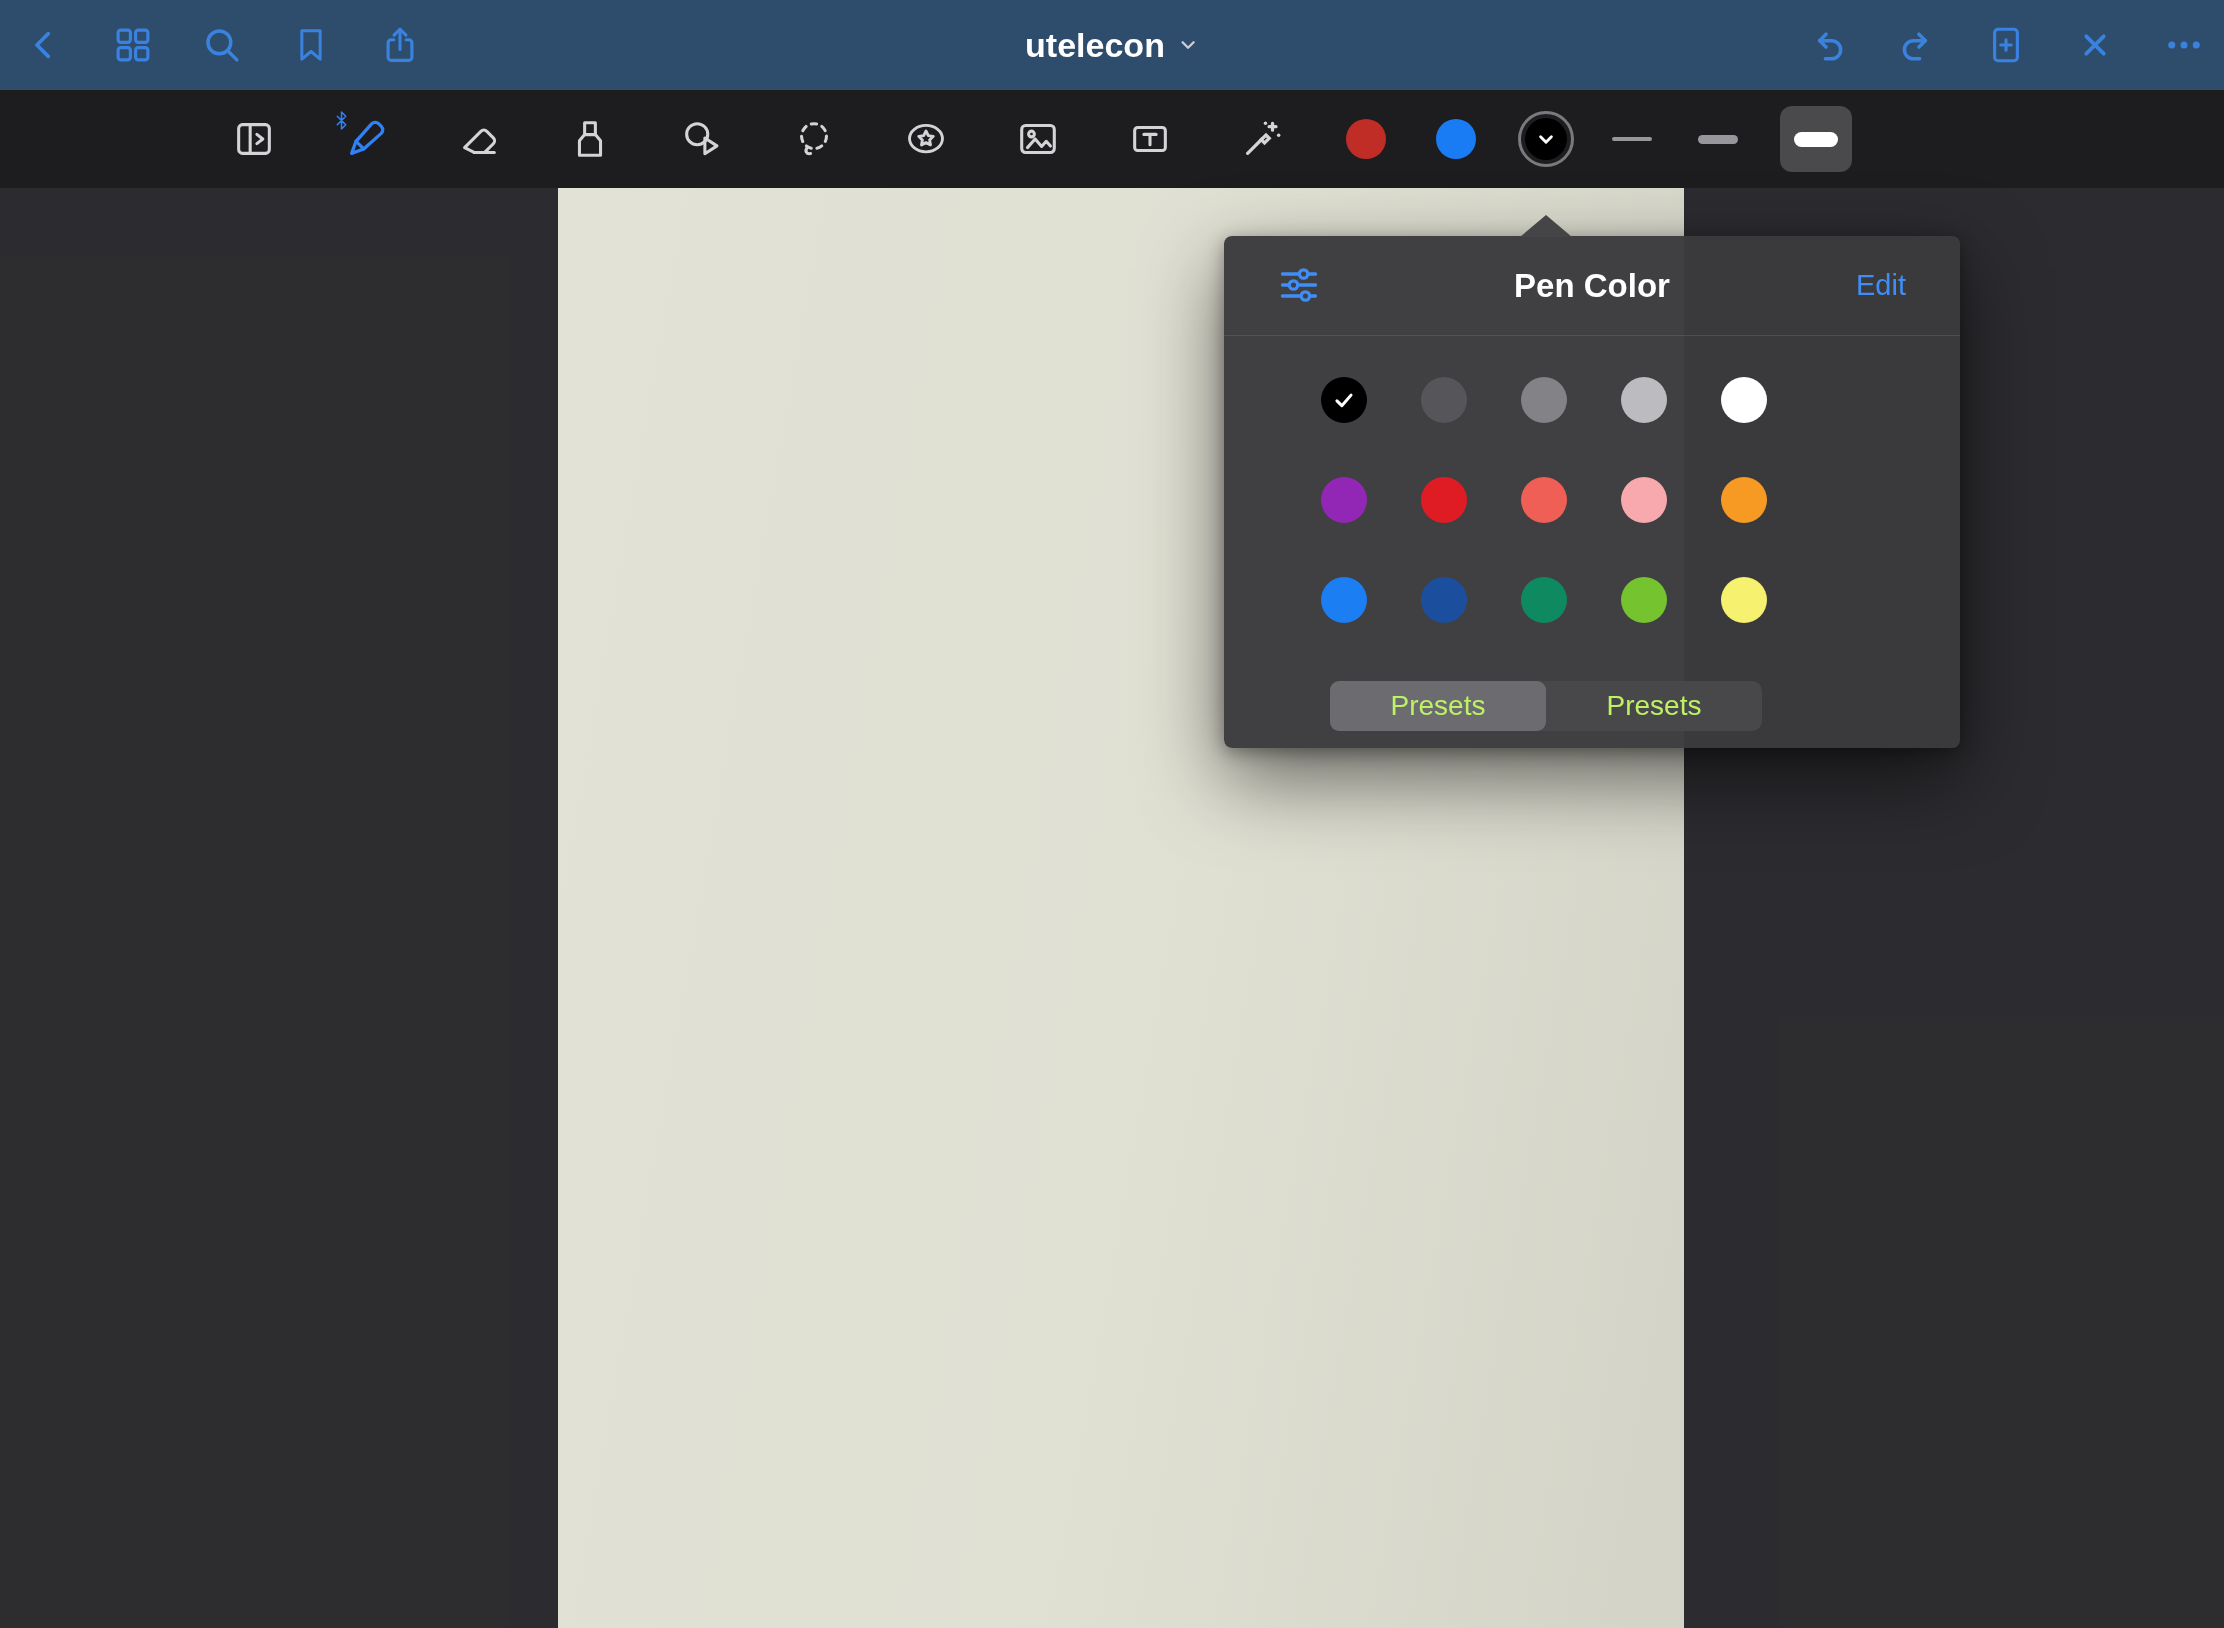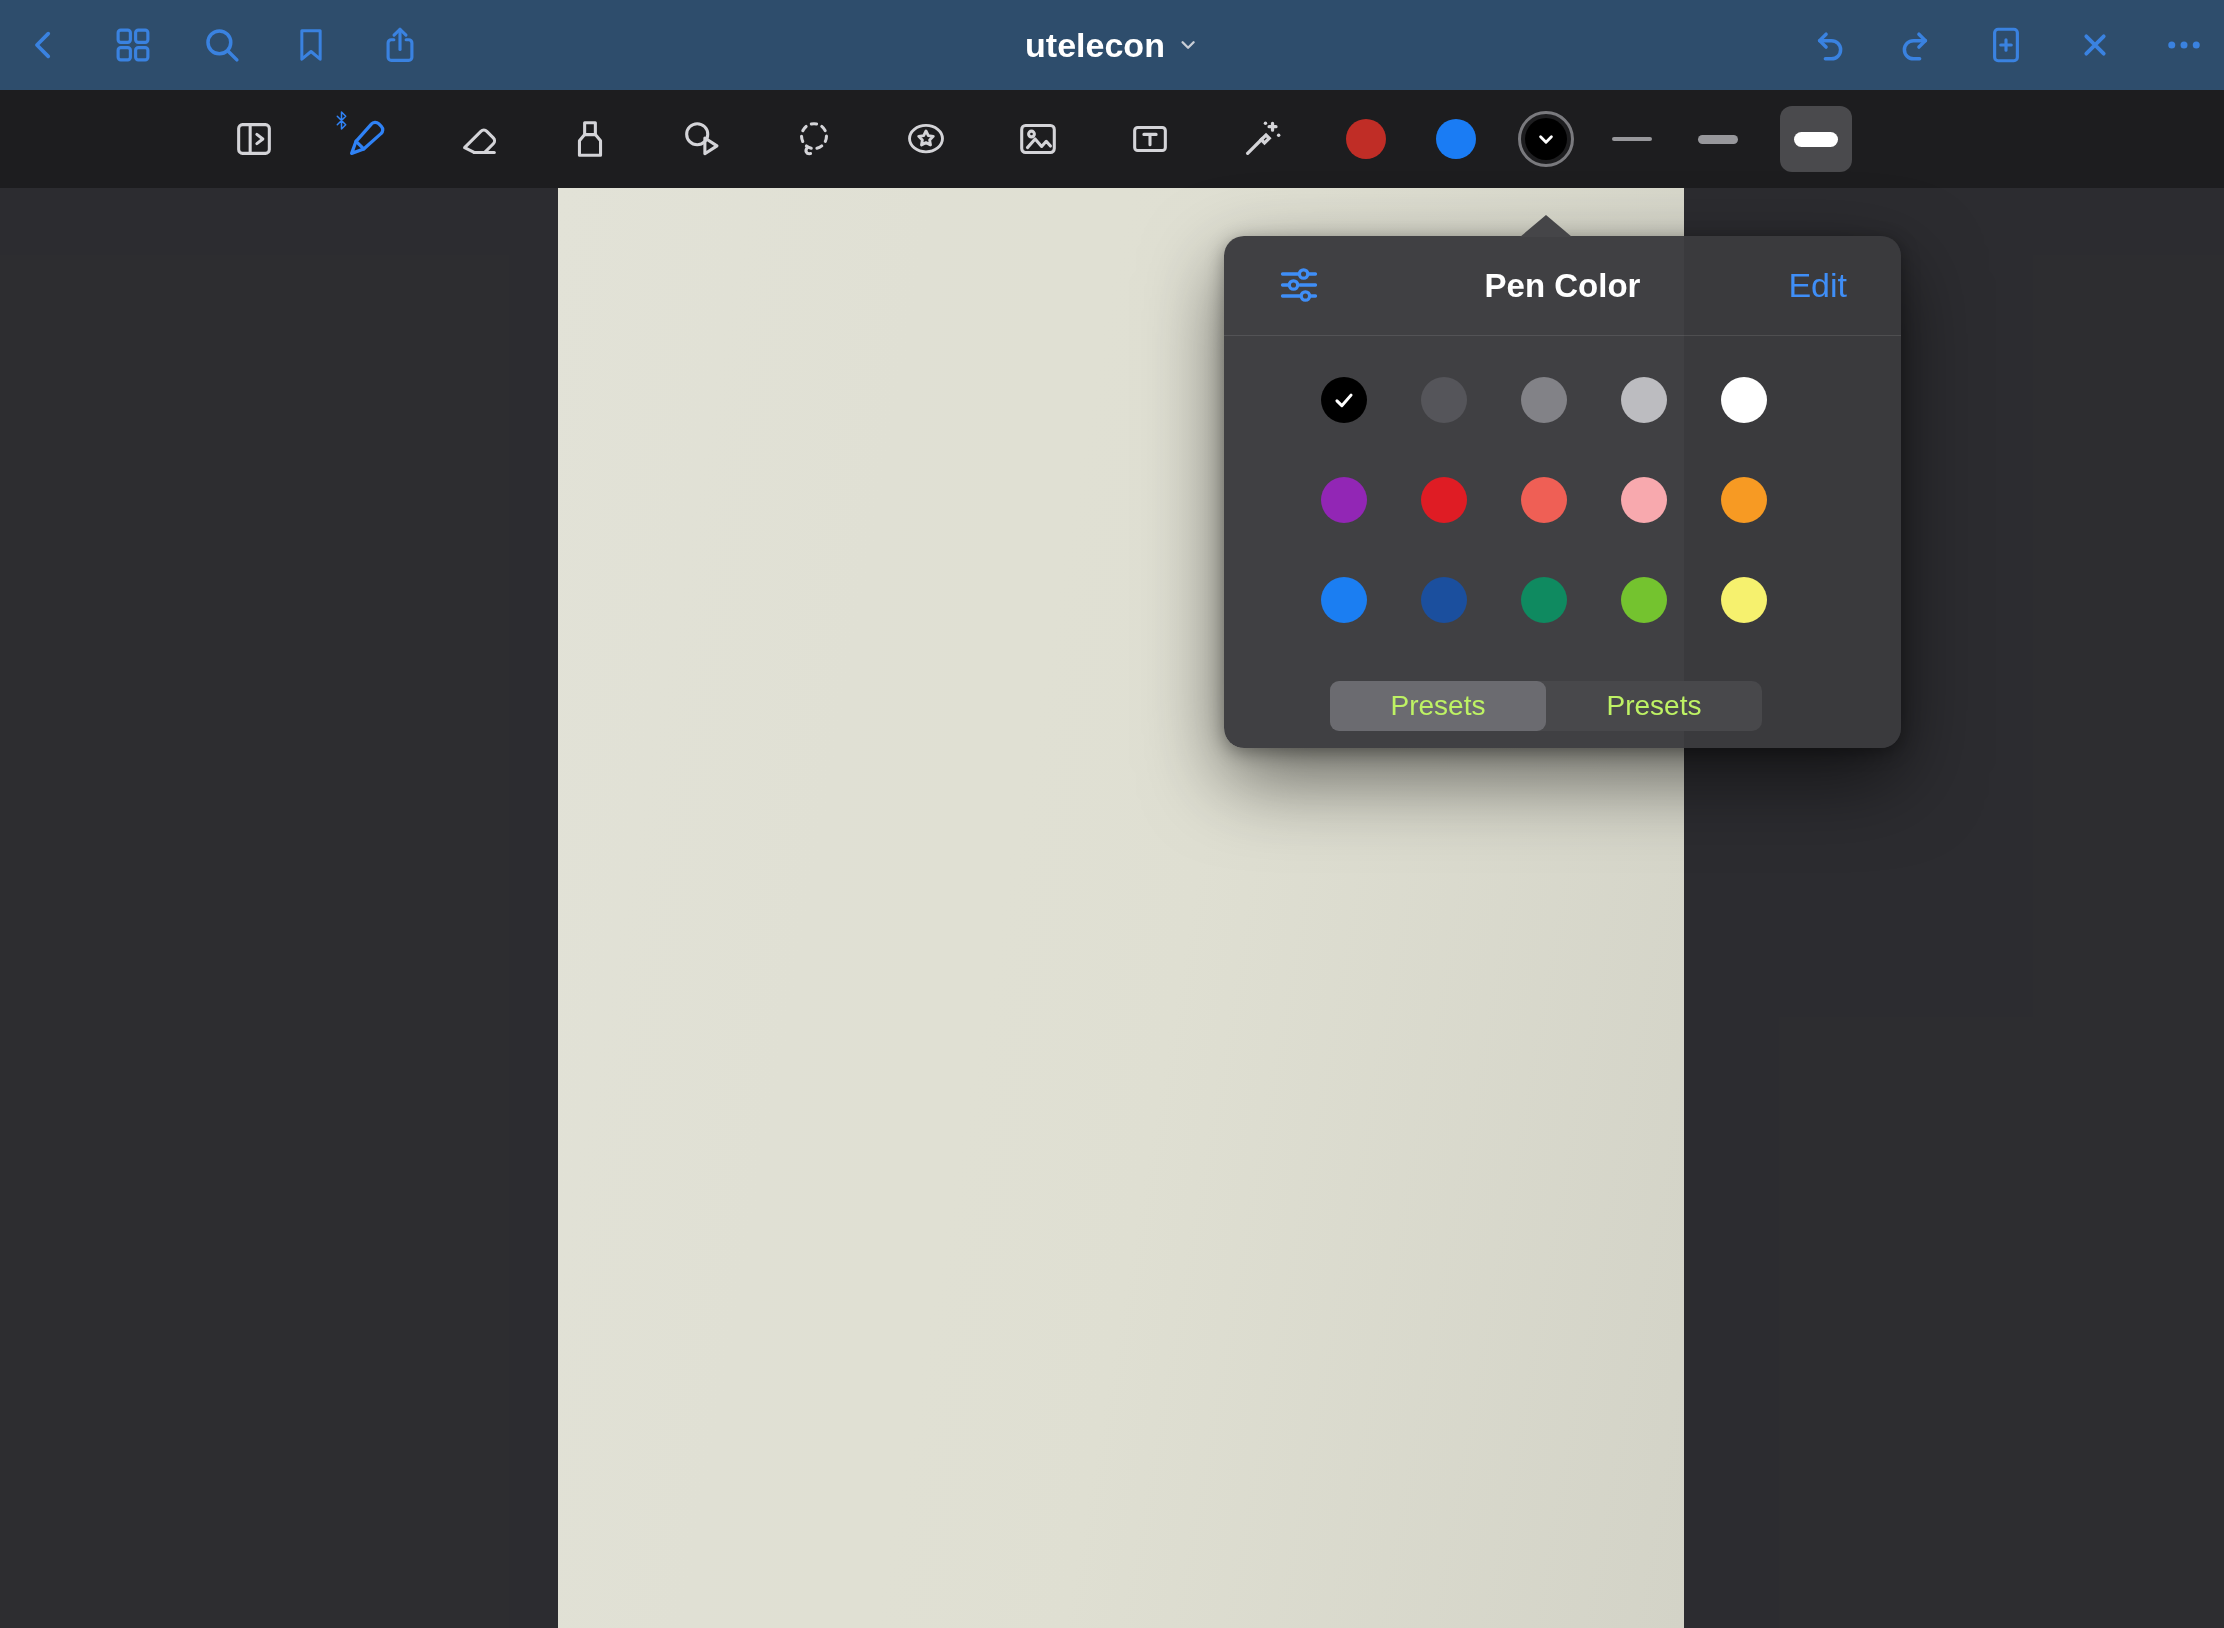--- a/index.html
+++ b/index.html
@@ -35,31 +35,31 @@
   .stroke.medium .bar { height:9px; }
   .stroke.sel { width:72px; background:#4a4a4d; border-radius:12px; }
   .stroke.sel .bar { width:44px; height:15px; background:#ffffff; }
 
   
   .canvas { position:absolute; left:558px; top:188px; width:1126px; height:1440px;
             background:linear-gradient(100deg,#f4f4e8 0%,#f0f0e2 55%,#e4e4d7 100%); }
   .dim { position:absolute; left:0; top:188px; width:100%; height:1440px; background:rgba(0,0,0,0.07); pointer-events:none; }
 
   
-  .popover { position:absolute; left:1224px; top:236px; width:677px; height:512px;
-             background:rgba(59,59,62,0.97); border-radius:20px;
+  .popover { position:absolute; left:1224px; top:236px; width:736px; height:512px;
+             background:rgba(59,59,62,0.97); border-radius:8px;
              box-shadow:0 30px 80px rgba(0,0,0,0.55), 0 4px 18px rgba(0,0,0,0.35); }
   .arrow { position:absolute; top:-21px; left:296px; width:0; height:0;
            border-left:26px solid transparent; border-right:26px solid transparent;
            border-bottom:22px solid #454548; }
   .pop-header { position:relative; height:100px; display:flex; align-items:center;
                 border-bottom:1px solid rgba(255,255,255,0.10); }
   .pop-title { position:absolute; left:0; right:0; text-align:center; color:#ffffff; font-size:33px; font-weight:700; pointer-events:none; }
   .sliders-btn { position:absolute; left:52px; width:46px; height:46px; background:none; border:none; color:#3f8ef7; cursor:pointer; }
-  .edit-btn { position:absolute; right:54px; background:none; border:none; color:#3f8ef7; font-size:34px; cursor:pointer; font-family:inherit; }
+  .edit-btn { position:absolute; right:54px; background:none; border:none; color:#3f8ef7; font-size:29px; cursor:pointer; font-family:inherit; }
 
   .swatches { position:absolute; inset:0; }
   .swatch { position:absolute; width:46px; height:46px; border-radius:50%; display:flex; align-items:center; justify-content:center; cursor:pointer; }
 
   .segmented { position:absolute; left:106px; top:445px; width:432px; height:50px;
                background:#48484b; border-radius:10px; display:flex; padding:0; }
   .seg { flex:1; border:none; background:transparent; color:#bef264; font-size:28px; font-weight:500;
          border-radius:9px; cursor:pointer; font-family:inherit; }
   .seg.selected { background:#6b6b70; }
 </style>

